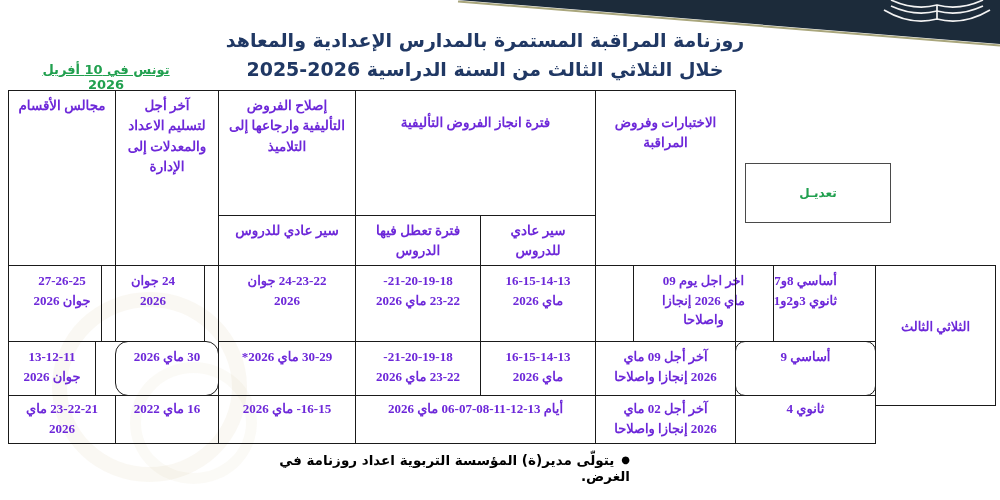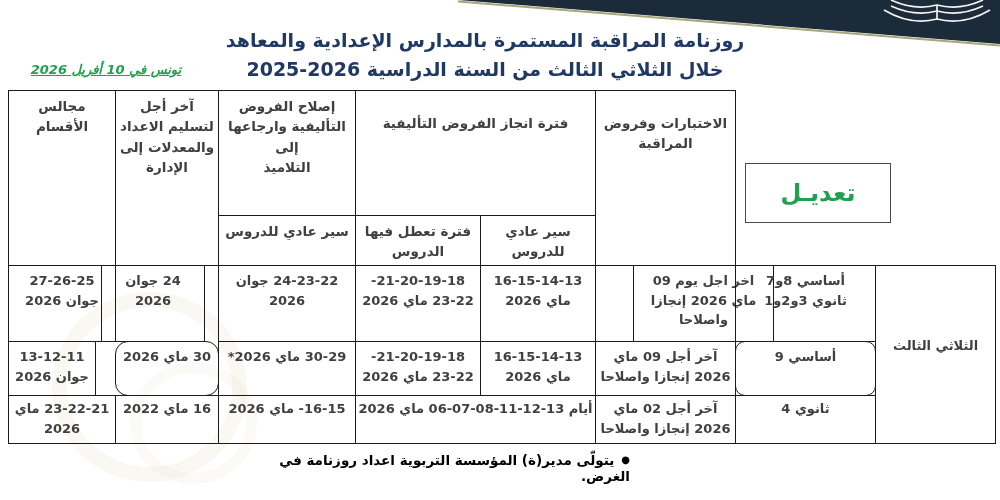--- a/index.html
+++ b/index.html
@@ -4,29 +4,29 @@
 <style>
   html,body{margin:0;padding:0;}
   body{width:1000px;height:500px;overflow:hidden;background:#ffffff;font-family:"DejaVu Sans",sans-serif;}
   .page{position:relative;width:1000px;height:500px;background:#ffffff;}
 
   .banner-svg{position:absolute;left:0;top:0;}
 
   .title{position:absolute;left:170px;top:26px;width:630px;text-align:center;
          color:#203864;font-weight:bold;font-size:19px;line-height:29px;direction:rtl;}
   .date-note{position:absolute;left:26px;top:62px;width:160px;text-align:center;
-         color:#21A04F;font-weight:bold;font-size:13px;text-decoration:underline;direction:rtl;font-style:italic;}
+         color:#21A04F;font-weight:bold;font-size:13px;text-decoration:underline;direction:rtl;}
 
   .amend{position:absolute;left:745px;top:163px;width:146px;height:60px;box-sizing:border-box;
          border:1.5px solid #4a4a4a;display:flex;align-items:center;justify-content:center;
-         color:#21A04F;font-weight:bold;font-size:24px;letter-spacing:1px;direction:rtl;background:#fff;}
+         color:#21A04F;font-weight:bold;font-size:12px;letter-spacing:1px;direction:rtl;background:#fff;}
 
   .cell{position:absolute;box-sizing:border-box;border:1.5px solid #1a1a1a;background:transparent;
         display:flex;justify-content:center;align-items:flex-start;text-align:center;direction:rtl;
-        font-weight:bold;font-size:13px;line-height:1.5;white-space:pre-line;color:#404040;padding:5px 2px 17px 2px;}
+        font-weight:bold;font-size:13px;line-height:1.5;white-space:pre-line;color:#6d28d9;padding:5px 2px 17px 2px;font-family:Liberation Serif, serif;}
   .hdr{font-size:13.5px;}
   .pt-lg{padding-top:22px;}
   .vcenter{align-items:center;padding-top:0;}
   .ltr{direction:ltr;}
 
   .footer{position:absolute;left:240px;top:452px;width:390px;direction:rtl;
           font-weight:bold;font-size:13.5px;color:#000;}
   .footer .bullet{font-size:10px;vertical-align:2px;margin-left:7px;}
 
   .watermark{position:absolute;border-radius:50%;pointer-events:none;}
@@ -110,19 +110,19 @@
 
   <div class="cell" style="left:8px;top:395px;width:108px;height:49px;padding-top:3px;">23-22-21 ماي
 2026</div>
   <div class="cell" style="left:115px;top:395px;width:104px;height:49px;padding-top:3px;">16 ماي 2022</div>
   <div class="cell" style="left:218px;top:395px;width:138px;height:49px;padding-top:3px;">16-15- ماي 2026</div>
   <div class="cell" style="left:355px;top:395px;width:241px;height:49px;padding-top:3px;">أيام 13-12-11-08-07-06 ماي 2026</div>
   <div class="cell" style="left:595px;top:395px;width:141px;height:49px;padding-top:3px;">آخر أجل 02 ماي
 2026 إنجازا واصلاحا</div>
   <div class="cell ltr" style="left:735px;top:395px;width:141px;height:49px;padding-top:3px;">4 ثانوي</div>
 
-  <div class="cell vcenter" style="left:875px;top:265px;width:121px;height:179px;">الثلاثي الثالث</div>
+  <div class="cell vcenter" style="left:875px;top:265px;width:121px;height:141px;">الثلاثي الثالث</div>
 
   <div class="footer">
     <span class="bullet">●</span><span>يتولّى مدير(ة) المؤسسة التربوية اعداد روزنامة في الغرض.</span>
   </div>
 
 </div>
 
 </body></html>

